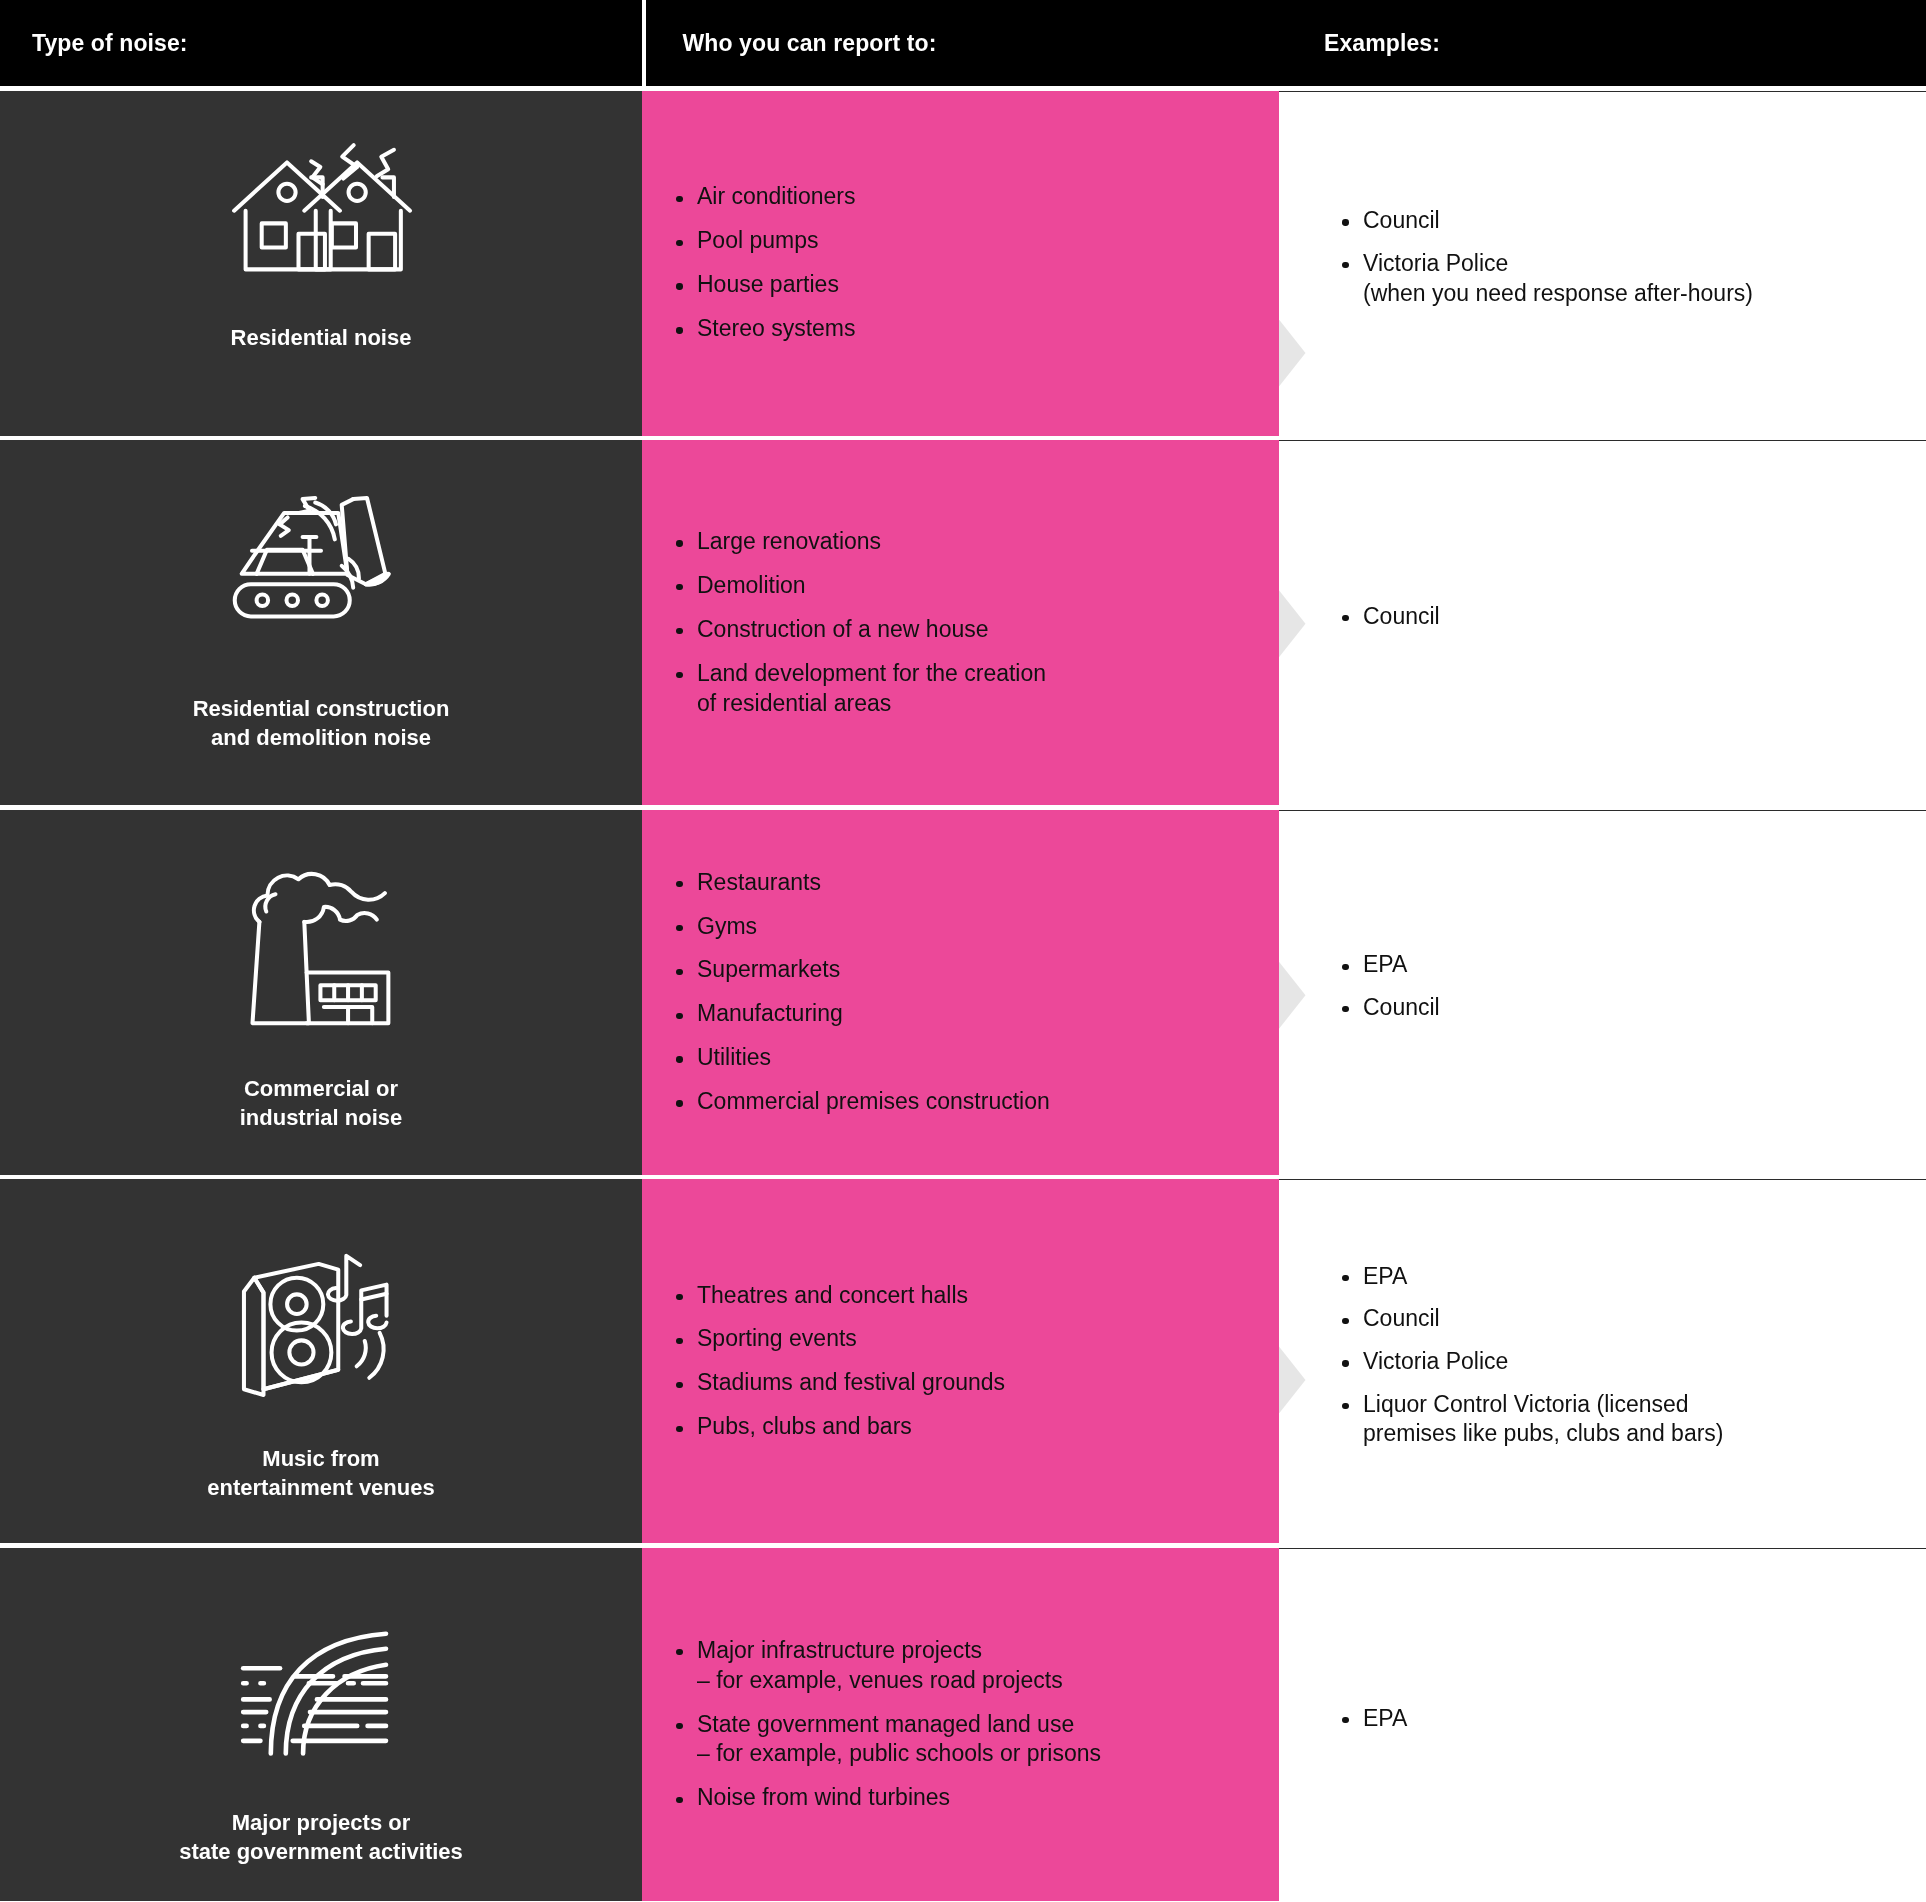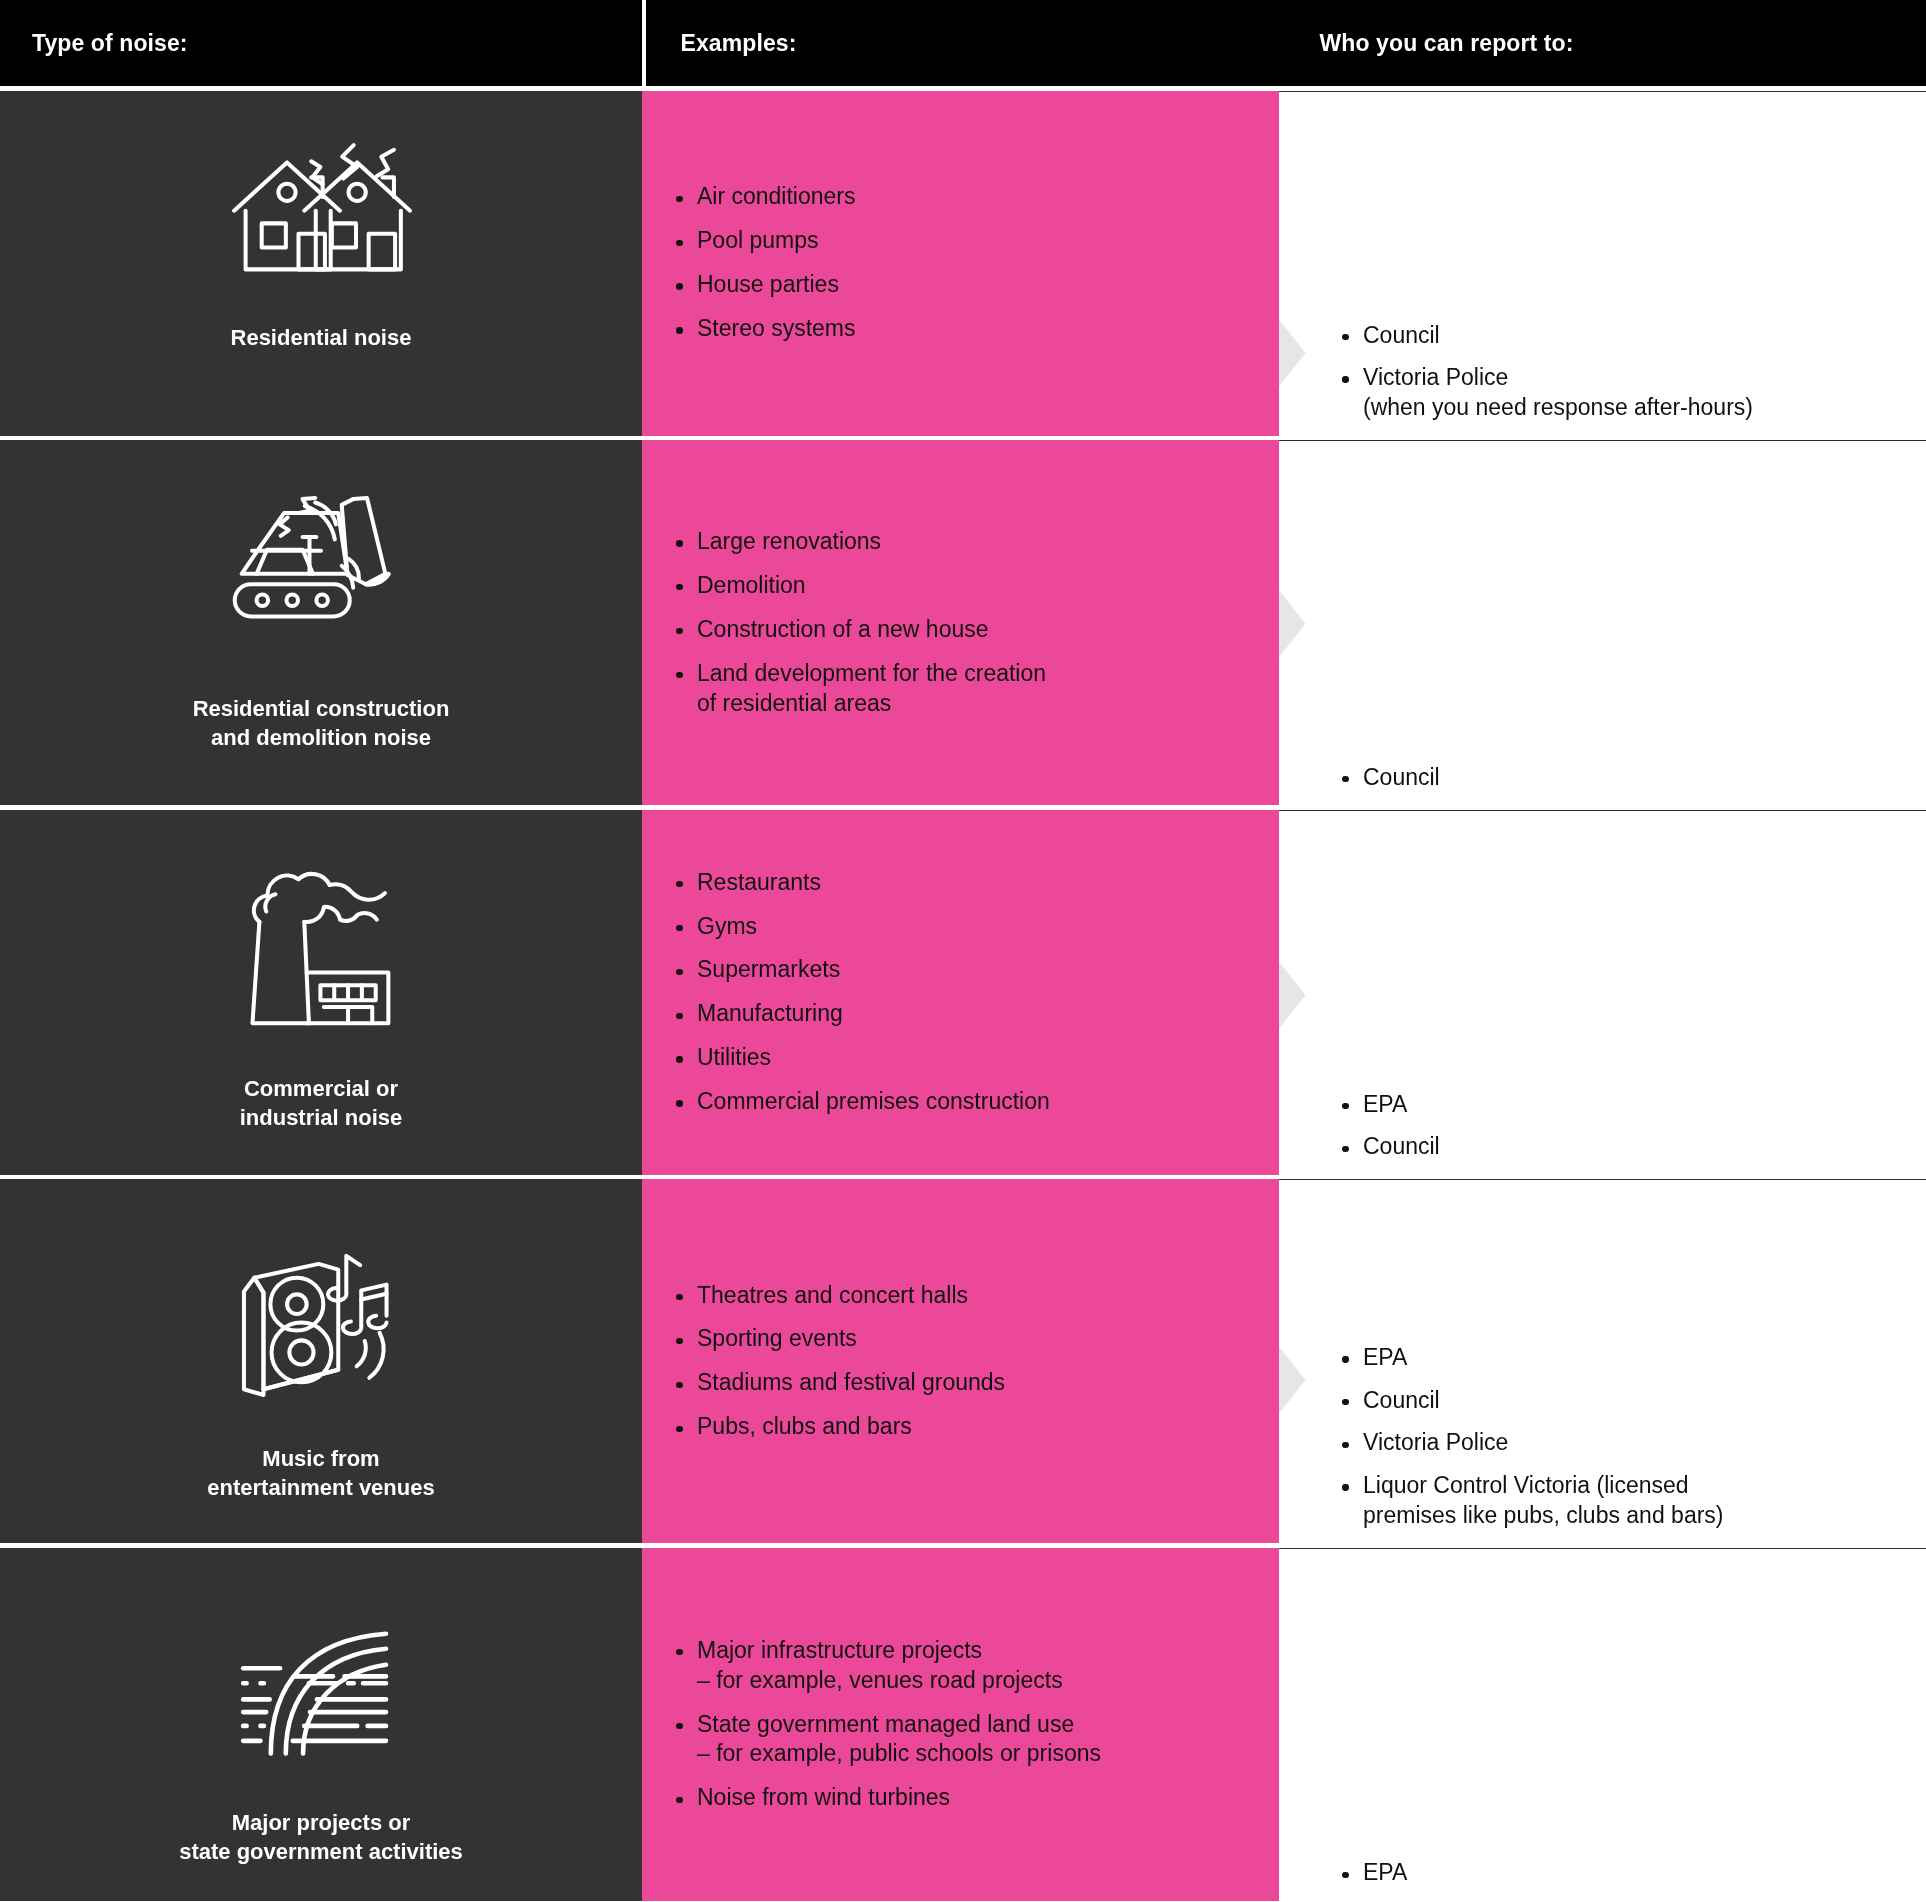--- a/index.html
+++ b/index.html
@@ -76,21 +76,21 @@
     display: flex;
     align-items: center;
     padding-left: 32px;
     padding-right: 23px;
   }
   .cell-report {
     flex: 1;
     background: #ffffff;
     position: relative;
     display: flex;
-    align-items: flex-end;
+    align-items: center;
     padding-left: 61px;
     padding-right: 6px;
     border-top: 1.7px solid #2b2b2b;
   }
   .row:first-of-type .cell-report { border-top: none; }
 
   
   .chevron {
     position: absolute;
     left: 0;
@@ -129,22 +129,22 @@
   svg { display: block; }
 </style>
 </head>
 <body>
 
 <div id="table">
 
   <div class="header-row">
     <div class="hdr hdr-1">Type of noise:</div>
     <div class="hdr-sep"></div>
+    <div class="hdr hdr-3">Who you can report to:</div>
     <div class="hdr hdr-2">Examples:</div>
-    <div class="hdr hdr-3">Who you can report to:</div>
   </div>
 
   <div class="row-gap"></div>
   <div class="row" style="height:345px">
 
     <div class="cell-type" style="padding-top:40px">
       <div class="icon-wrap" style="height:156px">
         <svg width="207" height="144" viewBox="0 0 360 250" fill="none" stroke="#ffffff" stroke-width="7" stroke-linecap="round" stroke-linejoin="round">
           <path d="M28 128 L120 44 L212 128"></path>
           <path d="M48 128 L48 230 L196 230 L196 128"></path>

